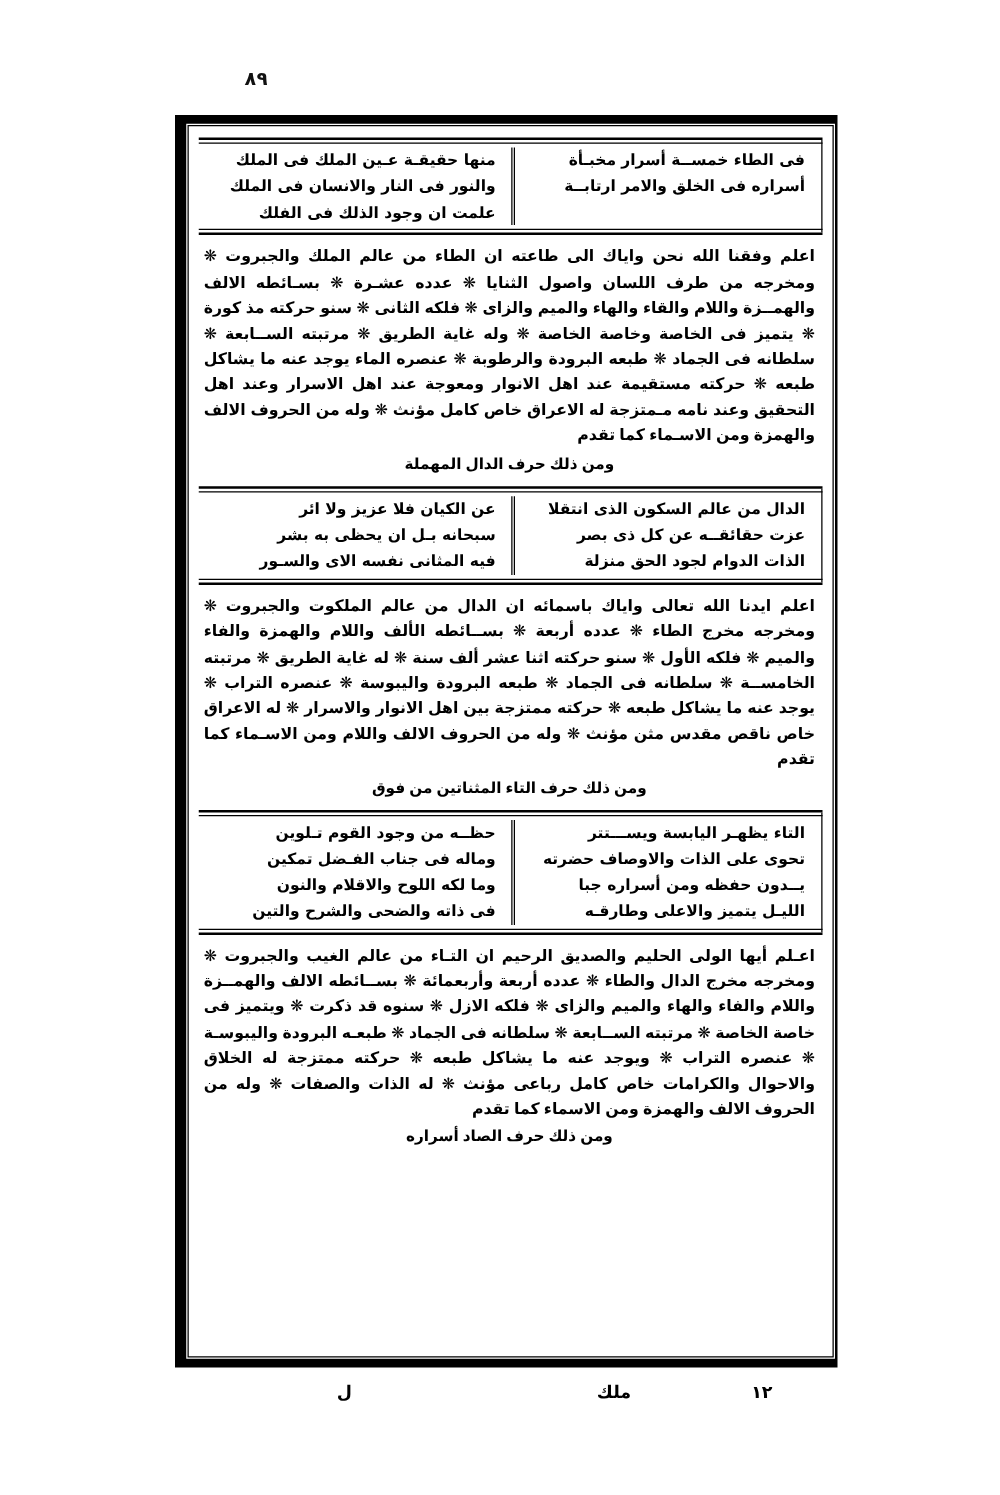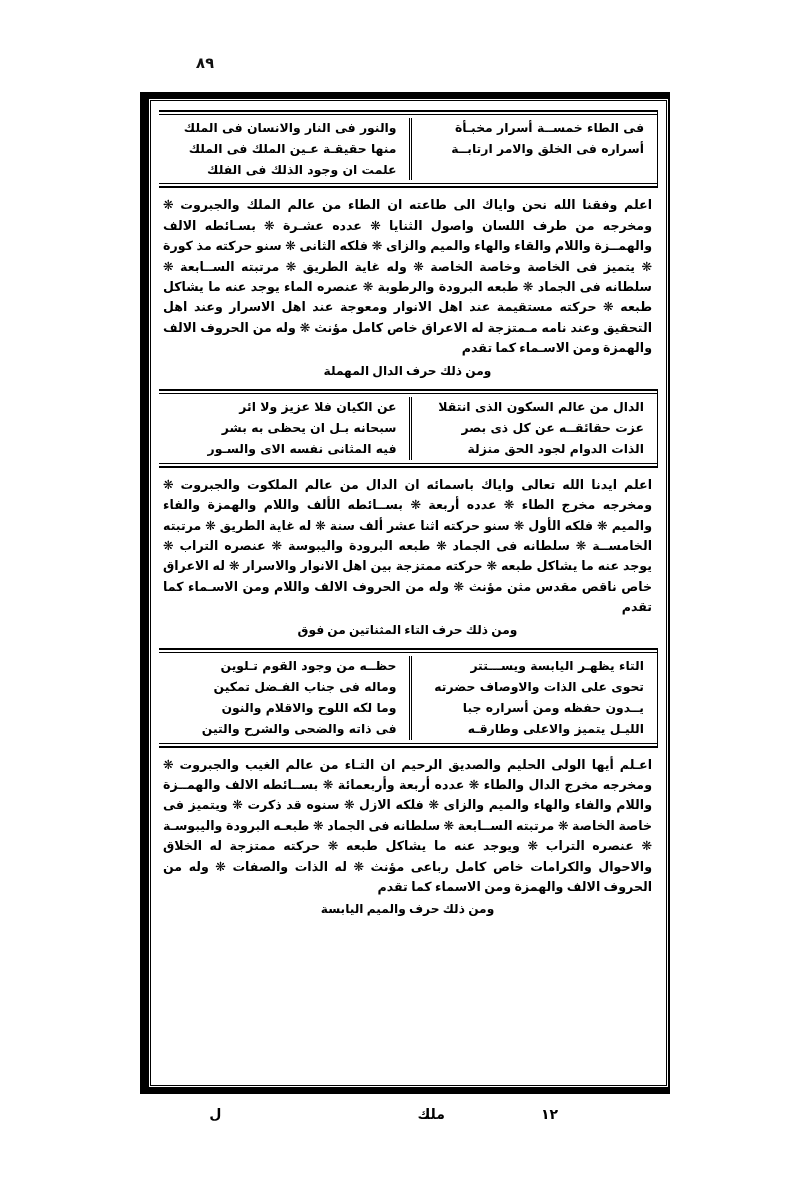--- a/index.html
+++ b/index.html
@@ -152,39 +152,39 @@
     direction: rtl;
     align-items: flex-start;
   }
   .footer-marks .mark {
     font-size: 14px;
     font-weight: 700;
     color: #000;
   }
   .mark-sig  { margin-right: 196px; }
   .mark-mid  { margin-right: 96px; }
-  .mark-catch{ margin-right: 112px; }
+  .mark-catch{ margin-right: 52px; }
 </style>
 </head>
 <body>
 
 <div class="folio">٨٩</div>
 
 <div class="page-frame">
   <div class="page-frame-inner">
 
     <div class="verse-table">
       <div class="verse-grid">
         <div class="verse-col first">
           <div class="line">فى الطاء خمســة أسرار مخبـأة</div>
           <div class="line">أسراره فى الخلق والامر ارتابــة</div>
         </div>
         <div class="verse-col second">
+          <div class="line">منها حقيقـة عـين الملك فى الملك</div>
           <div class="line">والنور فى النار والانسان فى الملك</div>
-          <div class="line">منها حقيقـة عـين الملك فى الملك</div>
           <div class="line">علمت ان وجود الذلك فى الفلك</div>
         </div>
       </div>
     </div>
 
     <div class="prose">
       <p>اعلم وفقنا الله نحن واياك الى طاعته ان الطاء من عالم الملك والجبروت ❋ ومخرجه من طرف اللسان واصول الثنايا ❋ عدده عشـرة ❋ بسـائطه الالف والهمــزة واللام والقاء والهاء والميم والزاى ❋ فلكه الثانى ❋ سنو حركته مذ كورة ❋ يتميز فى الخاصة وخاصة الخاصة ❋ وله غاية الطريق ❋ مرتبته الســابعة ❋ سلطانه فى الجماد ❋ طبعه البرودة والرطوبة ❋ عنصره الماء يوجد عنه ما يشاكل طبعه ❋ حركته مستقيمة عند اهل الانوار ومعوجة عند اهل الاسرار وعند اهل التحقيق وعند نامه مـمتزجة له الاعراق خاص كامل مؤنث ❋ وله من الحروف الالف والهمزة ومن الاسـماء كما تقدم</p>
       <p class="centered">ومن ذلك حرف الدال المهملة</p>
     </div>
 
@@ -220,21 +220,21 @@
           <div class="line">حظــه من وجود القوم تـلوين</div>
           <div class="line">وماله فى جناب الفـضل تمكين</div>
           <div class="line">وما لكه اللوح والاقلام والنون</div>
           <div class="line">فى ذاته والضحى والشرح والتين</div>
         </div>
       </div>
     </div>
 
     <div class="prose">
       <p>اعـلم أيها الولى الحليم والصديق الرحيم ان التـاء من عالم الغيب والجبروت ❋ ومخرجه مخرج الدال والطاء ❋ عدده أربعة وأربعمائة ❋ بســائطه الالف والهمــزة واللام والفاء والهاء والميم والزاى ❋ فلكه الازل ❋ سنوه قد ذكرت ❋ ويتميز فى خاصة الخاصة ❋ مرتبته الســابعة ❋ سلطانه فى الجماد ❋ طبعـه البرودة واليبوسـة ❋ عنصره التراب ❋ ويوجد عنه ما يشاكل طبعه ❋ حركته ممتزجة له الخلاق والاحوال والكرامات خاص كامل رباعى مؤنث ❋ له الذات والصفات ❋ وله من الحروف الالف والهمزة ومن الاسماء كما تقدم</p>
-      <p class="centered">ومن ذلك حرف والميم اليابسة</p>
+      <p class="centered">ومن ذلك حرف الصاد أسراره</p>
     </div>
 
   </div>
 </div>
 
 <div class="footer-marks">
   <span class="mark mark-catch">١٢</span>
   <span class="mark mark-mid">ملك</span>
   <span class="mark mark-sig">ل</span>
 </div>

